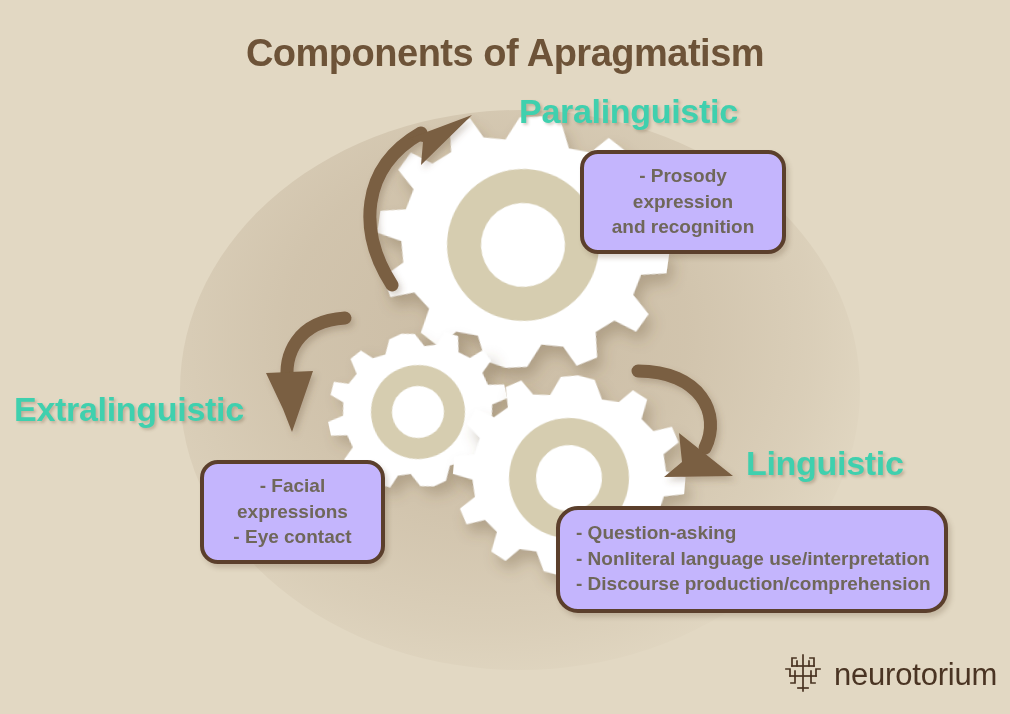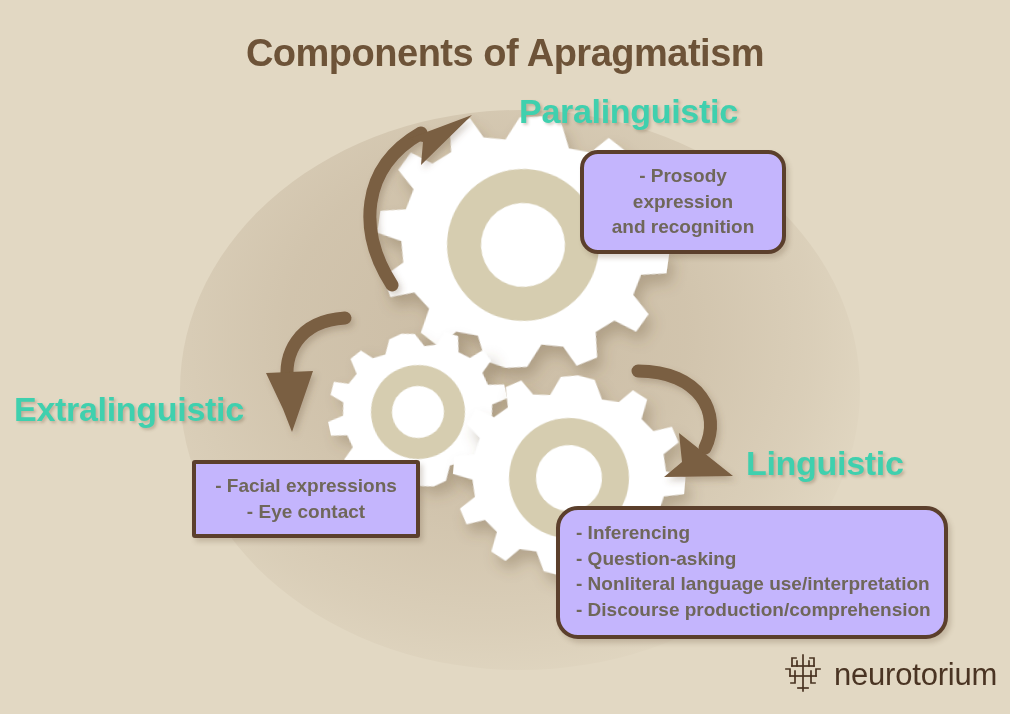--- a/index.html
+++ b/index.html
@@ -69,23 +69,23 @@
     line-height: 1.35;
     padding: 9px 14px 10px 14px;
     box-shadow: 3px 4px 5px rgba(95,72,50,0.22);
   }
   #callout-paralinguistic {
     left: 580px; top: 150px; width: 206px;
     text-align: center;
     border-radius: 18px;
   }
   #callout-extralinguistic {
-    left: 192px; top: 460px; width: 228px;
+    left: 200px; top: 460px; width: 185px;
     text-align: center;
-    border-radius: 3px;
+    border-radius: 18px;
   }
   #callout-linguistic {
     left: 556px; top: 506px; width: 392px;
     text-align: left;
     border-radius: 22px;
     font-size: 19px;
     padding: 10px 12px 12px 16px;
   }
   #callout-linguistic .line { white-space: nowrap; }
   #callout-linguistic .cont { padding-left: 12px; }
@@ -202,21 +202,20 @@
     <div class="line">- Prosody expression</div>
     <div class="line">and recognition</div>
   </div>
 
   <div class="callout" id="callout-extralinguistic">
     <div class="line">- Facial expressions</div>
     <div class="line">- Eye contact</div>
   </div>
 
   <div class="callout" id="callout-linguistic">
-    <div class="line">- Inferencing</div>
     <div class="line">- Question-asking</div>
     <div class="line">- Nonliteral language use/interpretation</div>
     <div class="line">- Discourse production/comprehension</div>
   </div>
 
   <div class="logo">
     <span>
       <svg width="38" height="42" viewBox="0 0 38 42">
         <g fill="none" stroke="#4a3423" stroke-width="1.7" stroke-linecap="square">
 

